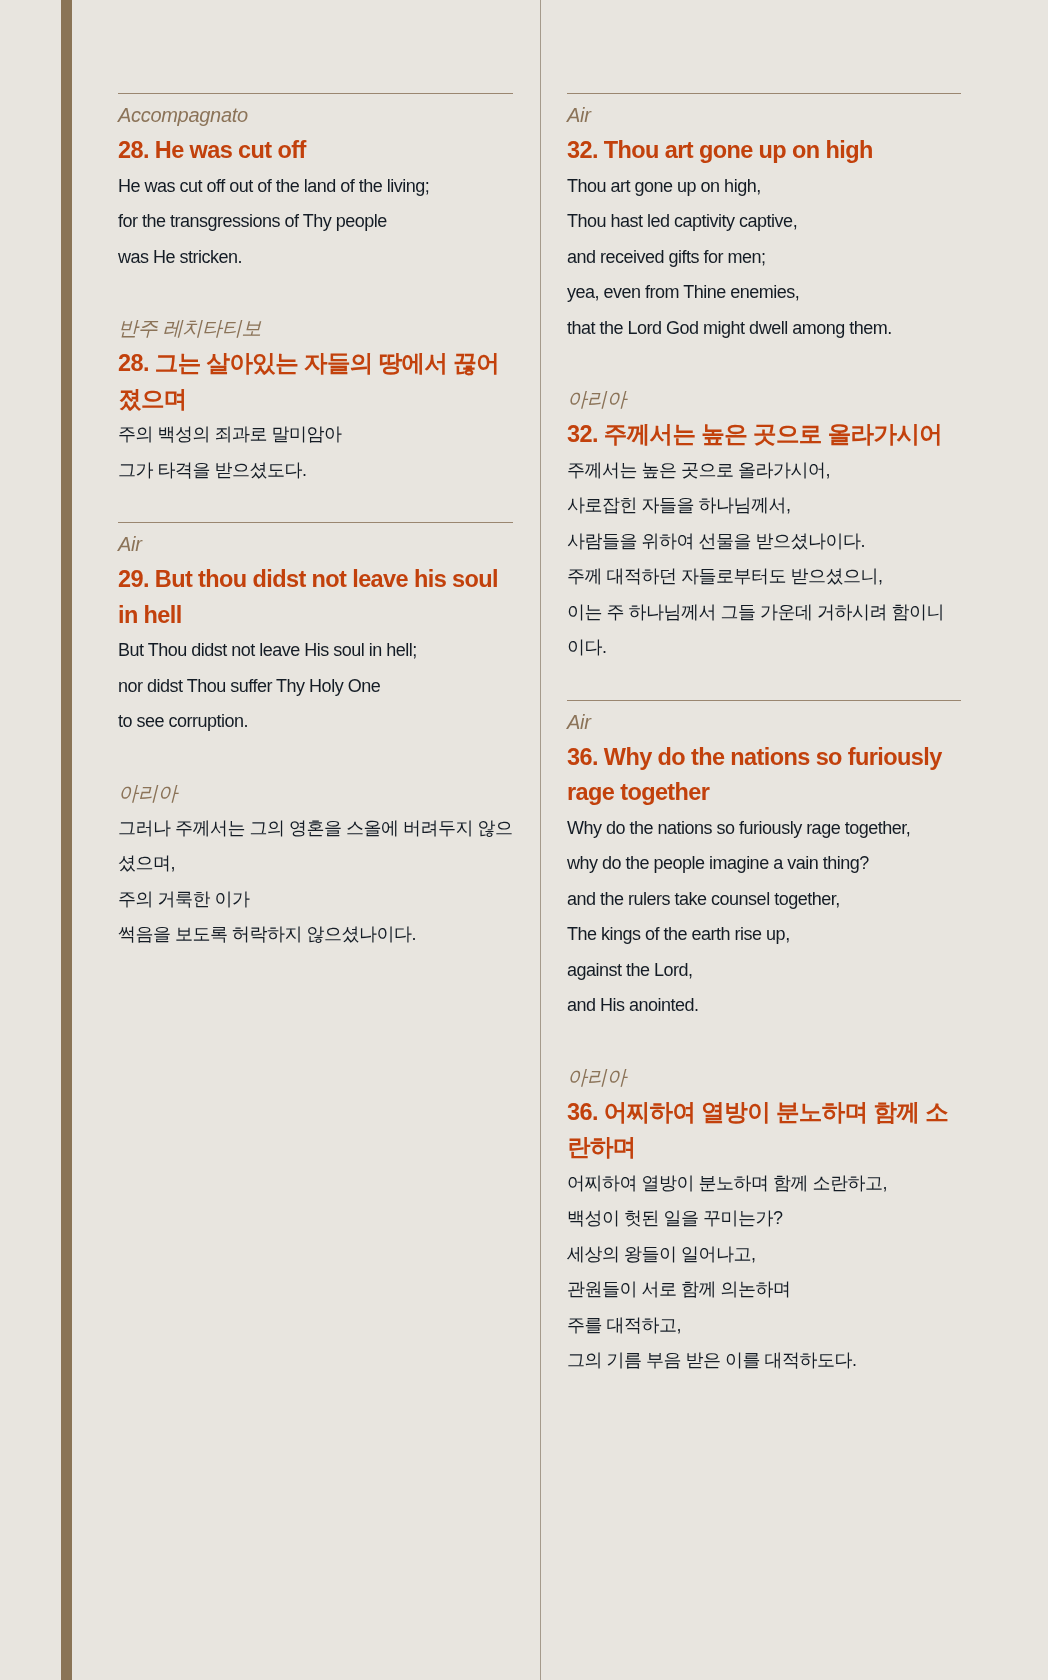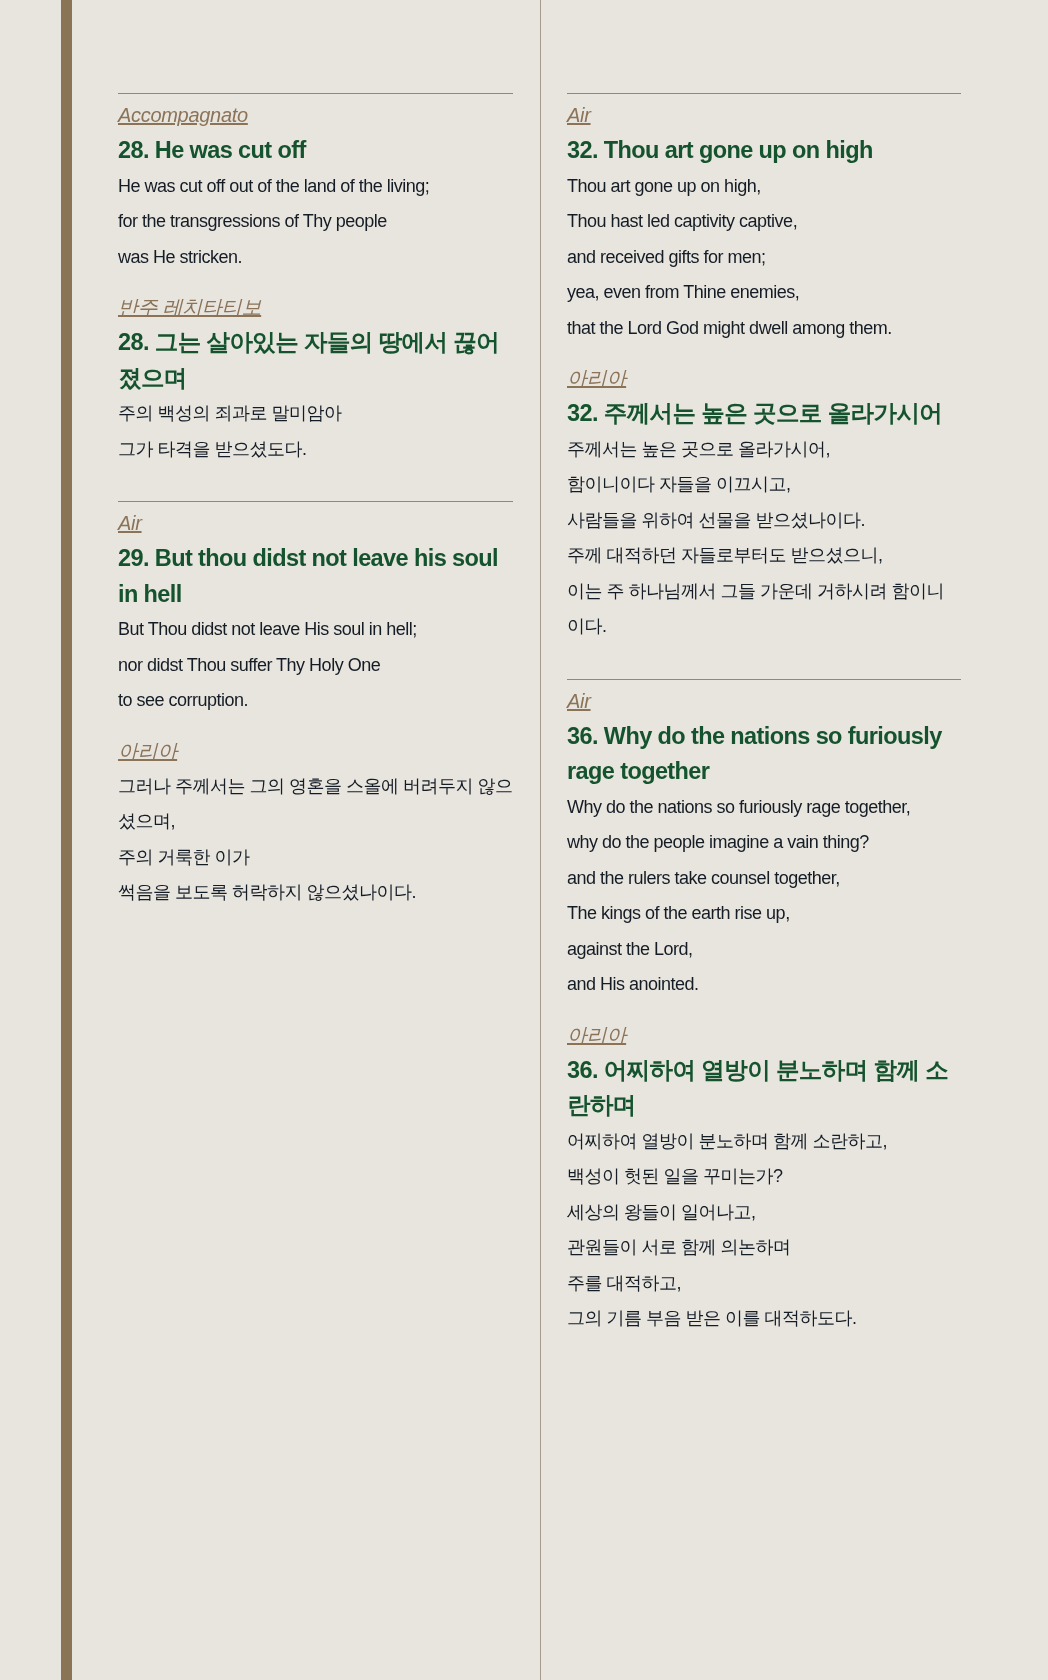--- a/index.html
+++ b/index.html
@@ -38,36 +38,35 @@
   }
   .column.left { left: 118px; }
   .column.right { left: 567px; width: 394px; }
 
   .section {
     border-top: 1px solid #9a8670;
     padding-top: 3px;
     margin-bottom: 34px;
   }
   .block + .block {
-    margin-top: 14px;
+    margin-top: 35px;
   }
   .label {
     font-style: italic;
     font-size: 20px;
     line-height: 36px;
     color: #8b7358;
     letter-spacing: -0.3px;
-    text-decoration: underline;
   }
   .heading {
     font-weight: bold;
     font-size: 23.5px;
     line-height: 35.5px;
     letter-spacing: -0.6px;
-    color: #14532d;
+    color: #c2410c;
     margin: 0;
   }
   .body-lines {
     margin: 0;
     padding: 0;
     list-style: none;
   }
   .body-lines li {
     font-size: 18px;
     line-height: 35.5px;
@@ -134,21 +133,21 @@
         <li>and received gifts for men;</li>
         <li>yea, even from Thine enemies,</li>
         <li>that the Lord God might dwell among them.</li>
       </ul>
     </div>
     <div class="block">
       <div class="label">아리아</div>
       <h2 class="heading">32. 주께서는 높은 곳으로 올라가시어</h2>
       <ul class="body-lines">
         <li>주께서는 높은 곳으로 올라가시어,</li>
-        <li>함이니이다 자들을 이끄시고,</li>
+        <li>사로잡힌 자들을 하나님께서,</li>
         <li>사람들을 위하여 선물을 받으셨나이다.</li>
         <li>주께 대적하던 자들로부터도 받으셨으니,</li>
         <li>이는 주 하나님께서 그들 가운데 거하시려 함이니이다.</li>
       </ul>
     </div>
   </section>
 
   <section class="section">
     <div class="block">
       <div class="label">Air</div>

